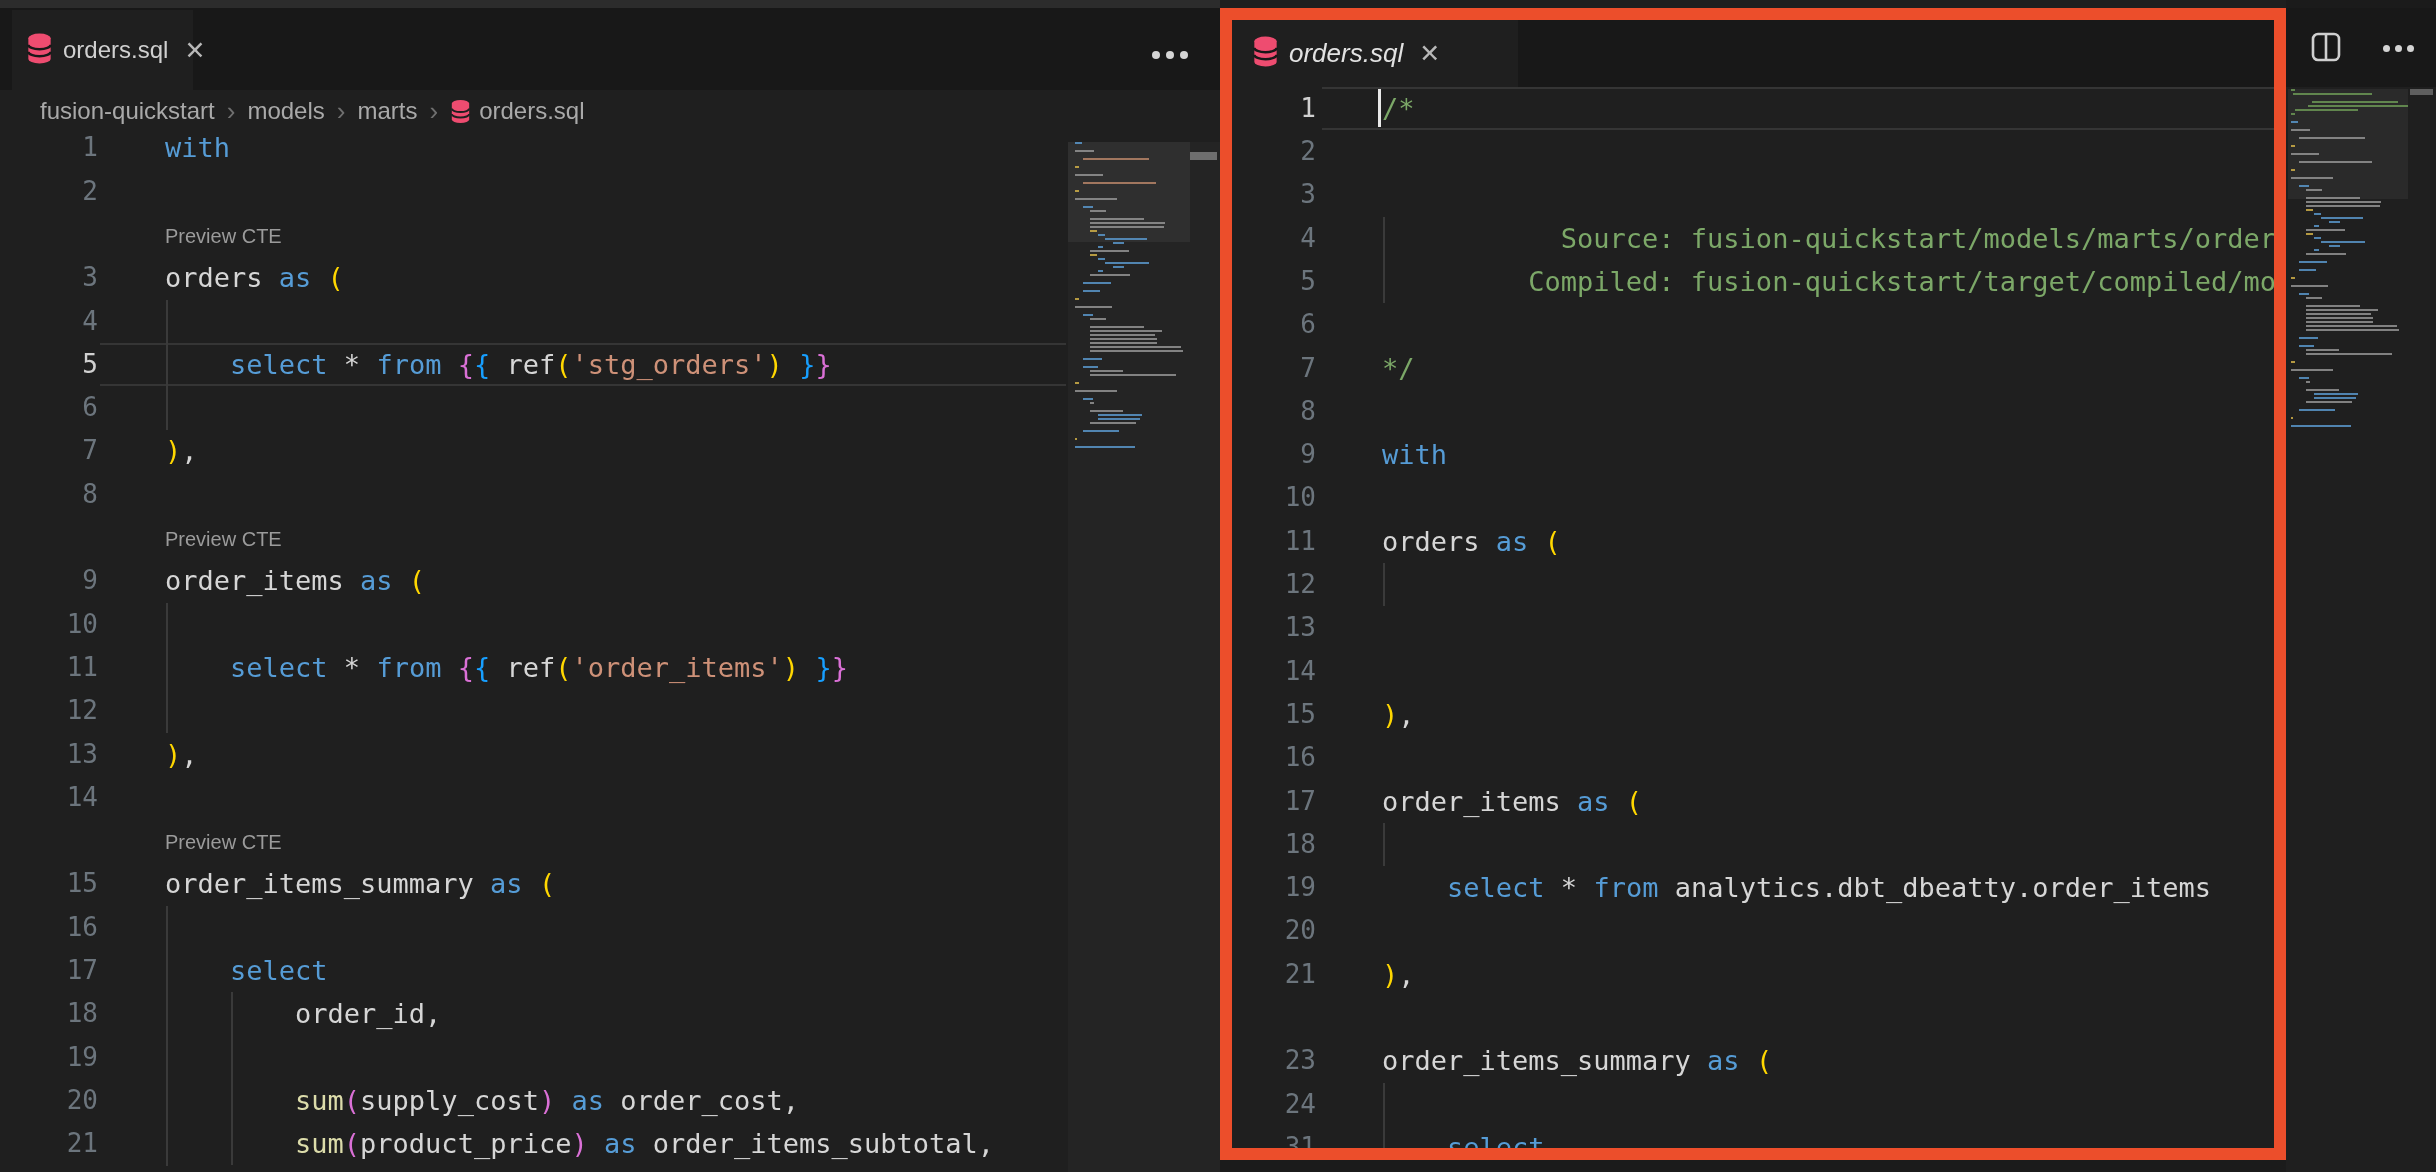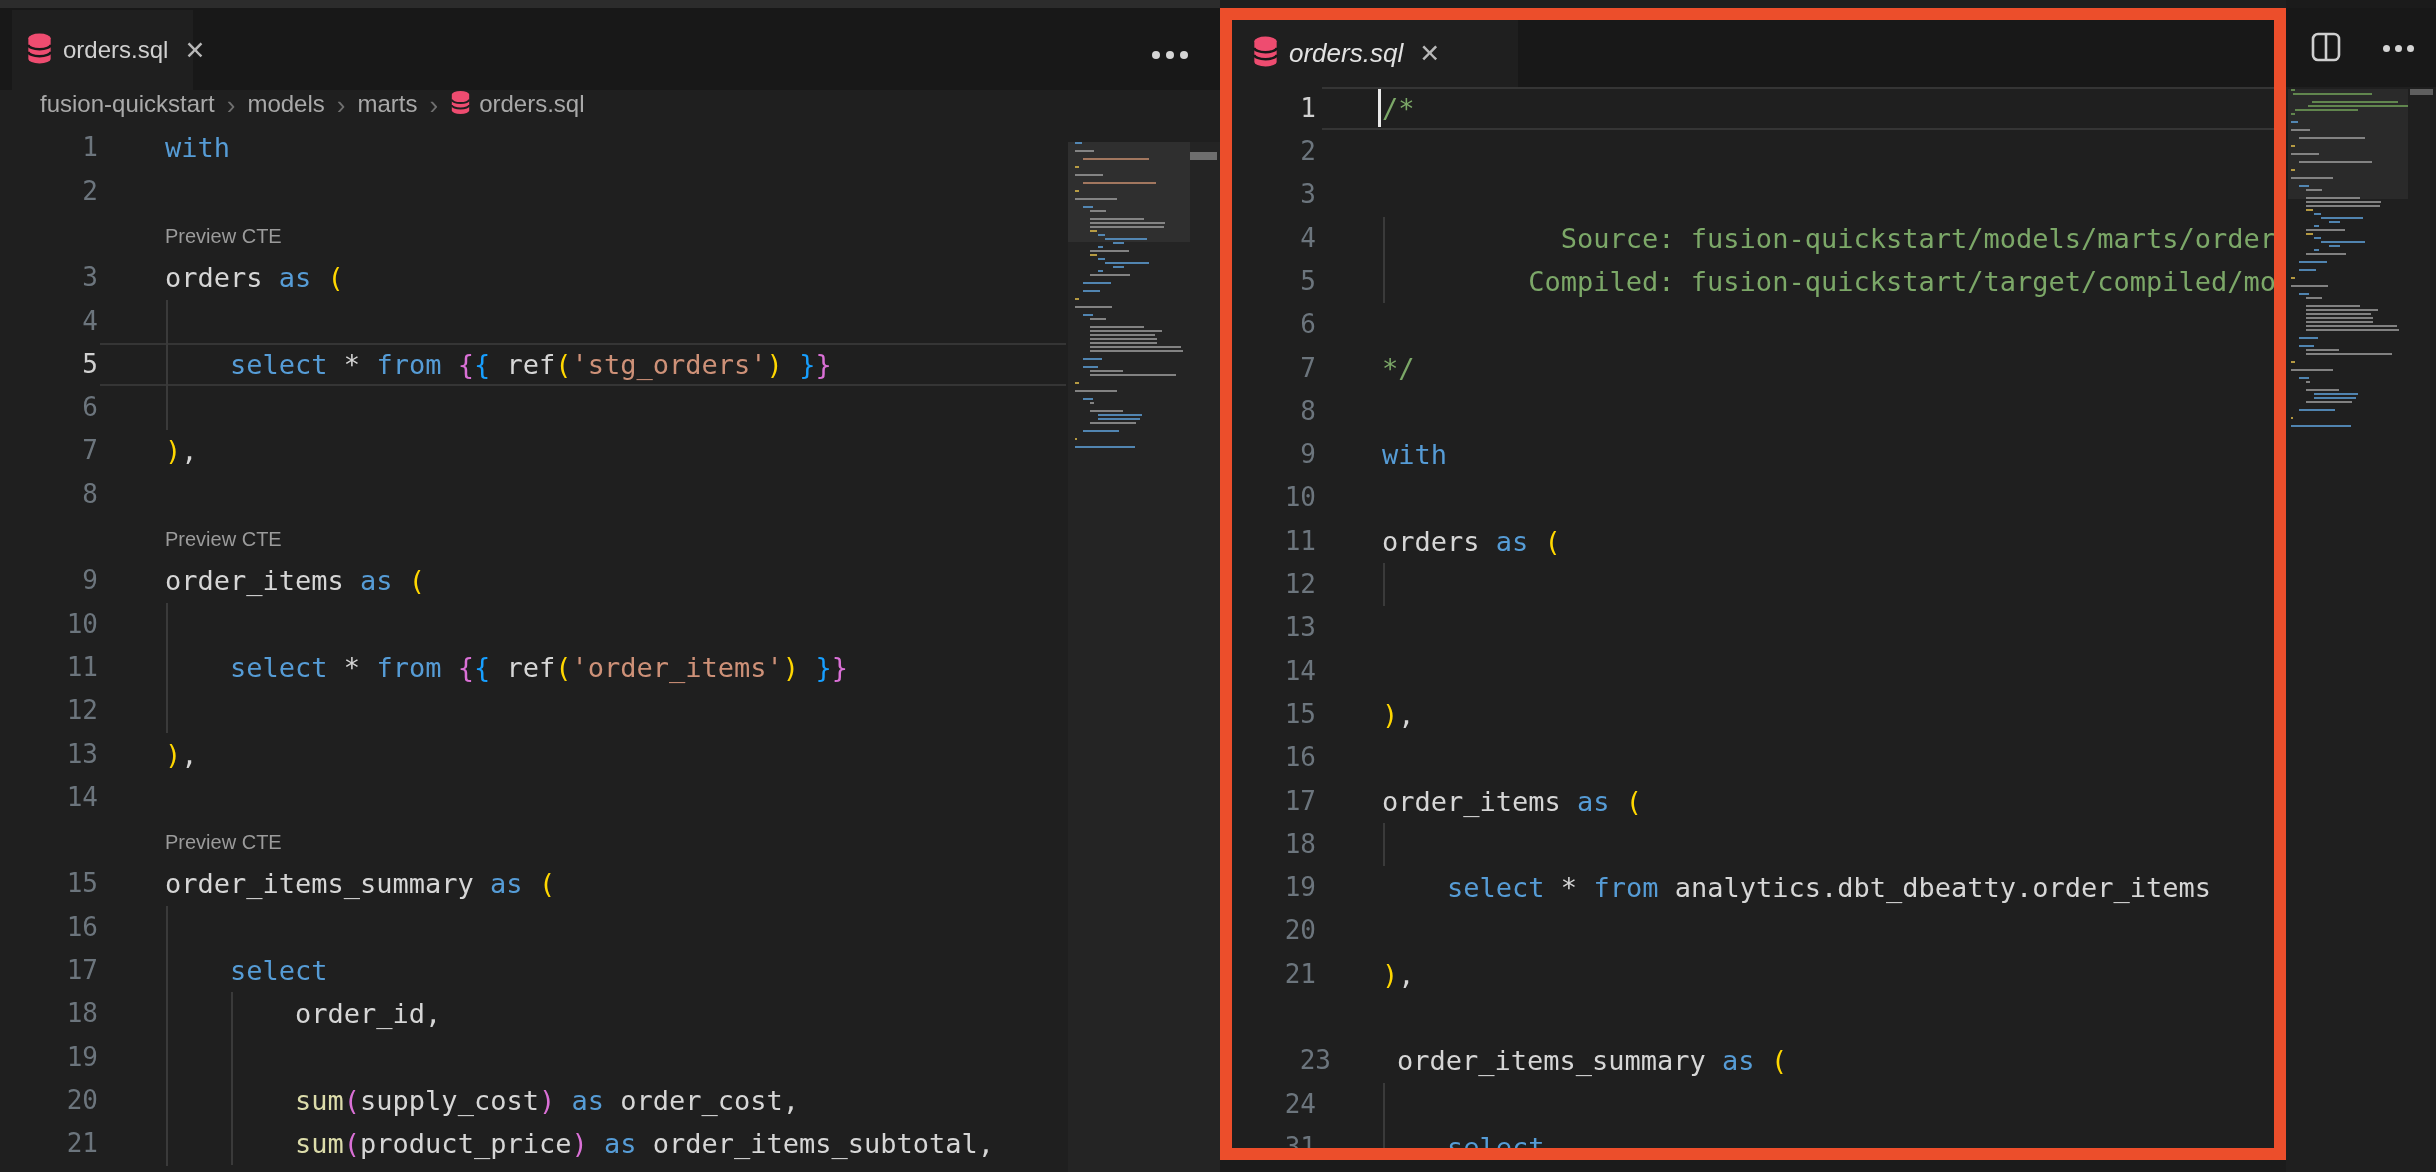--- a/index.html
+++ b/index.html
@@ -12,21 +12,21 @@
   #right-top-strip{left:2286px;top:0;width:150px;height:8px;background:#1b1b1b;}
   #right-outside-tabbar{left:2286px;top:8px;width:150px;height:79px;background:#181818;}
   .tab{position:absolute;display:flex;align-items:center;background:#1f1f1f;cursor:pointer;}
   #left-tab{left:12px;top:2px;width:181px;height:80px;padding-left:14px;box-sizing:border-box;}
   .tab-label{color:#d0d0d0;font-size:24px;margin-left:10px;}
   .tab-close{color:#b8b8b8;font-size:25px;margin-left:16px;line-height:1;cursor:pointer;}
   #left-ellipsis{left:1146px;top:30px;width:48px;height:34px;display:flex;align-items:center;justify-content:center;gap:6px;cursor:pointer;}
   .dot{width:8px;height:8px;border-radius:50%;background:#d4d4d4;}
   .dot.sm{width:7px;height:7px;}
   
-  #left-breadcrumb{left:0;top:90px;width:1068px;height:42px;background:#1f1f1f;display:flex;align-items:flex-start;padding-left:40px;box-sizing:border-box;font-size:24px;color:#a9a9a9;}
+  #left-breadcrumb{left:0;top:90px;width:1068px;height:42px;background:#1f1f1f;display:flex;align-items:center;padding-left:40px;box-sizing:border-box;font-size:24px;color:#a9a9a9;}
   #left-breadcrumb .sep{color:#6f6f6f;margin:0 12px;font-size:26px;}
   #left-breadcrumb .bc-item{cursor:pointer;}
   
   .editor{overflow:hidden;}
   #left-editor{left:0;top:0;width:1068px;height:1172px;}
   .line{position:absolute;left:0;width:100%;height:43.3px;line-height:43.3px;white-space:pre;
         font-family:"DejaVu Sans Mono","Liberation Mono",monospace;font-size:27px;}
   .ln{position:absolute;text-align:right;color:#6c757d;font-size:26px;}
   #left-editor .ln{left:20px;width:78px;}
   #left-editor .code{position:absolute;left:165px;}
@@ -220,21 +220,21 @@
         <div class="line" style="top: 543px;"><span class="ln">12</span><span class="code"></span></div>
         <div class="line" style="top: 586.3px;"><span class="ln">13</span></div>
         <div class="line" style="top: 629.6px;"><span class="ln">14</span><span class="code"></span></div>
         <div class="line" style="top: 672.9px;"><span class="ln">15</span><span class="code"><span class="b1">)</span><span class="id">,</span></span></div>
         <div class="line" style="top: 716.2px;"><span class="ln">16</span><span class="code"></span></div>
         <div class="line" style="top: 759.5px;"><span class="ln">17</span><span class="code"><span class="id">order_items </span><span class="kw">as </span><span class="b1">(</span></span></div>
         <div class="line" style="top: 802.8px;"><span class="ln">18</span><span class="code"></span></div>
         <div class="line" style="top: 846.1px;"><span class="ln">19</span><span class="code"><span class="id">    </span><span class="kw">select</span><span class="id"> </span><span class="id">*</span><span class="id"> </span><span class="kw">from</span><span class="id"> </span><span class="id">analytics.dbt_dbeatty.order_items</span></span></div>
         <div class="line" style="top: 889.4px;"><span class="ln">20</span><span class="code"></span></div>
         <div class="line" style="top: 932.7px;"><span class="ln">21</span><span class="code"><span class="b1">)</span><span class="id">,</span></span></div>
-        <div class="line" style="top: 1019.3px; margin-left: 15px;"><span class="ln">23</span><span class="code"><span class="id">order_items_summary </span><span class="kw">as </span><span class="b1">(</span></span></div>
+        <div class="line" style="top: 1019.3px;"><span class="ln">23</span><span class="code"><span class="id">order_items_summary </span><span class="kw">as </span><span class="b1">(</span></span></div>
         <div class="line" style="top: 1062.6px;"><span class="ln">24</span><span class="code"></span></div>
         <div class="line" style="top: 1105.9px;"><span class="ln">31</span><span class="code"><span class="id">    </span><span class="kw">select</span></span></div>
       </div>
     <div class="curline" style="left:90px;right:0;top:66.7px;position:absolute;"></div>
     <div id="right-cursor"></div>
     <div class="guide" style="left:151px;top:196.6px;height:86.6px;"></div>
     <div class="guide" style="left:151px;top:543px;height:43.3px;"></div>
     <div class="guide" style="left:151px;top:802.8px;height:43.3px;"></div>
     <div class="guide" style="left:151px;top:1062.6px;height:65px;"></div>
   </div>

